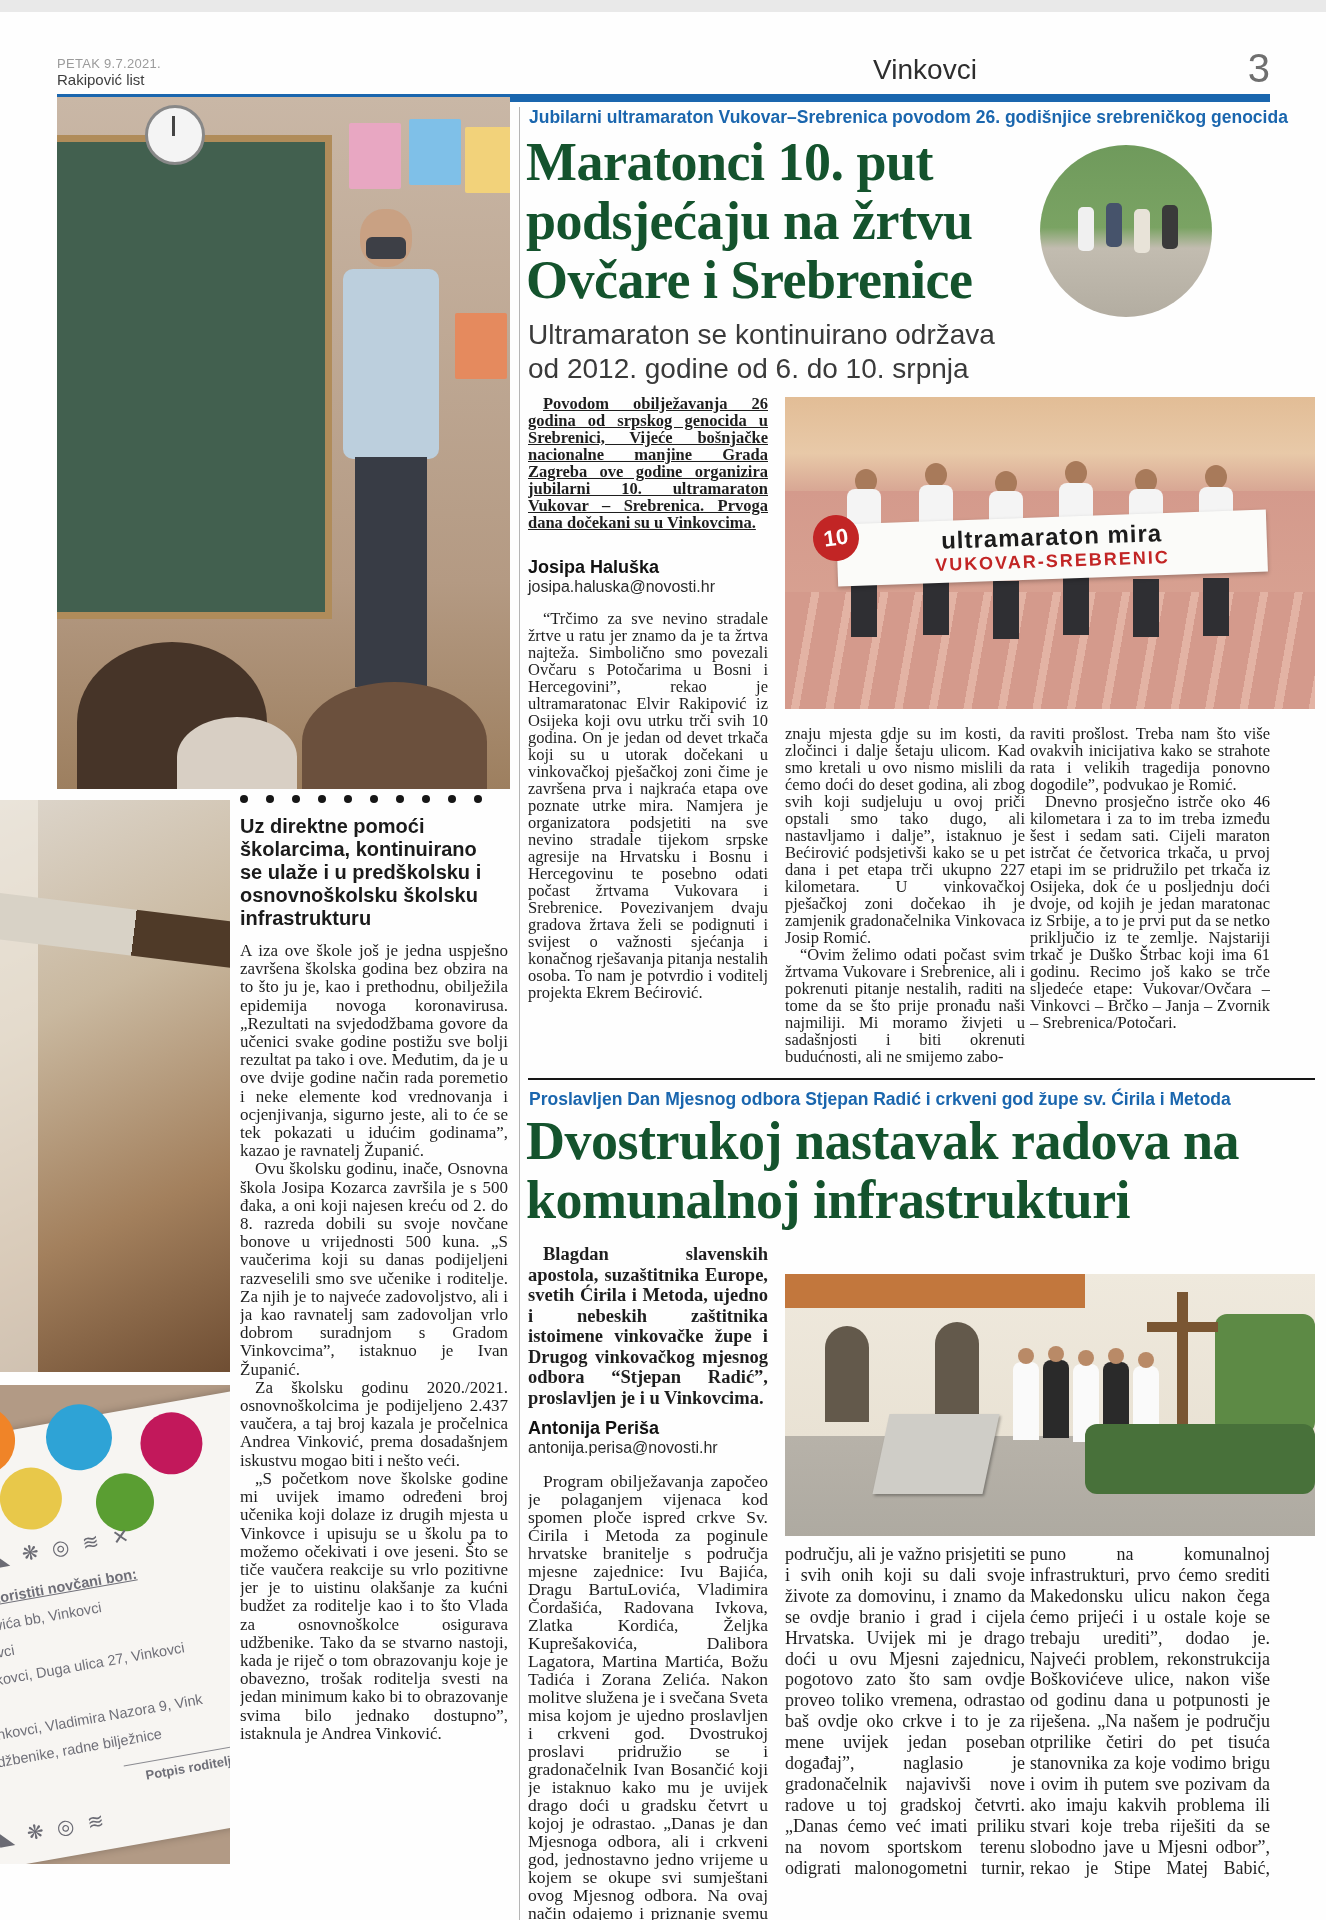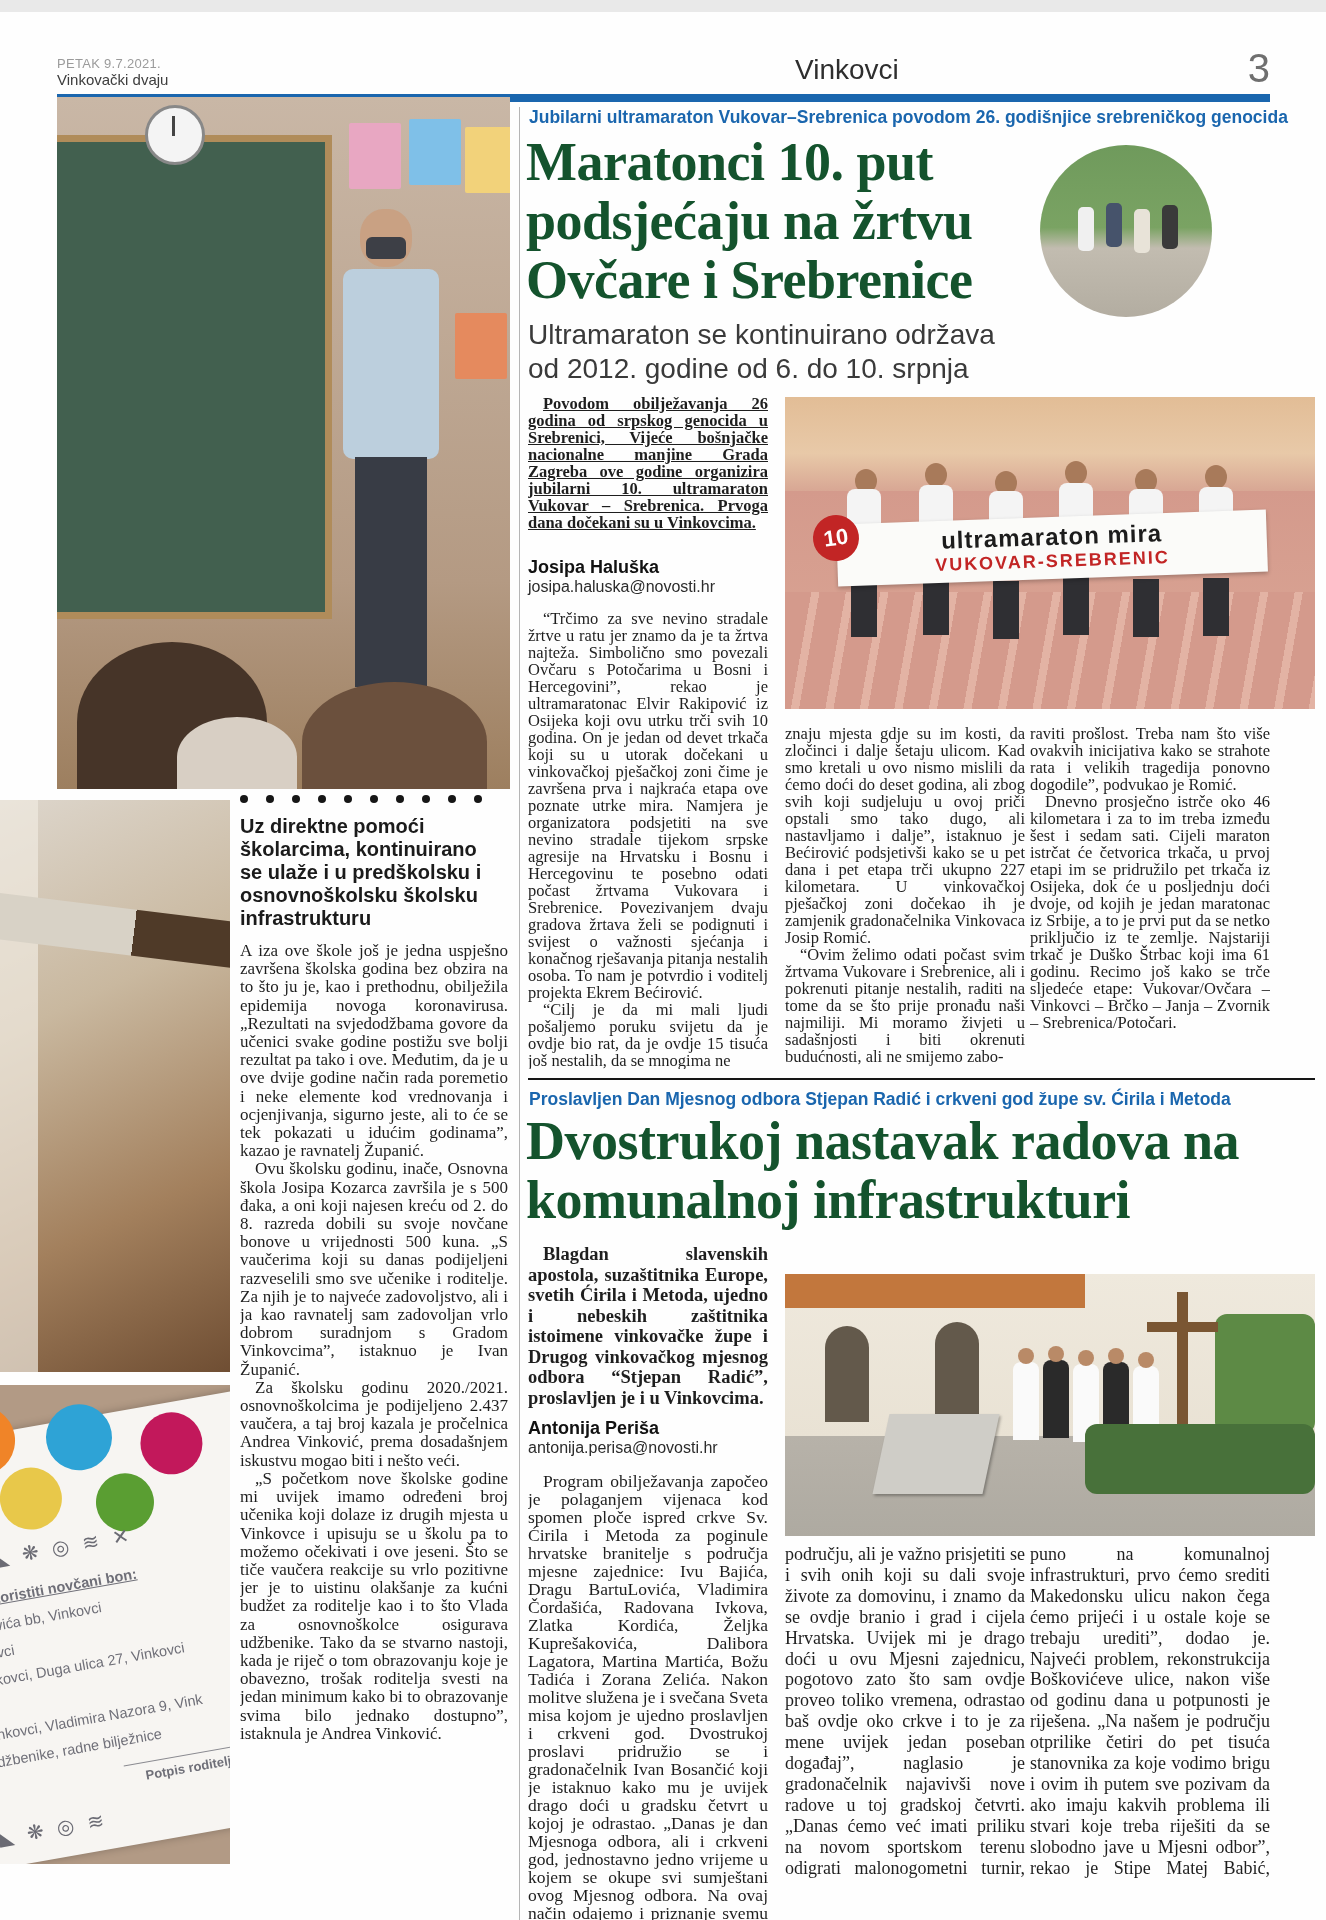--- a/index.html
+++ b/index.html
@@ -4,21 +4,21 @@
 <style>
   html,body{margin:0;padding:0;background:#e9e9e9;}
   #page{position:relative;width:1326px;height:1920px;background:#fefefe;margin:12px auto;overflow:hidden;
         font-family:"Liberation Sans",sans-serif;}
   .abs{position:absolute;}
   .sans{font-family:"Liberation Sans",sans-serif;}
 
   
   .mast-date{left:57px;top:44px;font-size:13px;color:#9b9b9b;letter-spacing:.3px;}
   .mast-pub{left:57px;top:59px;font-size:15px;color:#3d3d3d;}
-  .mast-section{left:795px;top:42px;width:260px;text-align:left;font-size:28px;color:#2e2e2e;}
+  .mast-section{left:795px;top:42px;width:260px;text-align:center;font-size:28px;color:#2e2e2e;}
   .mast-pagenum{left:1210px;top:34px;width:60px;text-align:right;font-size:40px;font-weight:300;color:#6f6f6f;}
   .mast-rule{left:57px;top:82px;width:1213px;height:8px;background:#1a66ae;}
 
   .vrule{left:519px;top:95px;width:1px;height:1815px;background:#b5b5b5;}
 
   
   .kicker{font-weight:bold;font-size:17.5px;color:#1a66ae;white-space:nowrap;}
   .headline{font-family:"Liberation Serif",serif;font-weight:bold;color:#14532d;letter-spacing:-.5px;}
   .headline div{line-height:59px;font-size:54px;}
   .subtitle div{font-size:28px;line-height:34px;color:#3a3a3a;}
@@ -106,21 +106,21 @@
   .priest-w{position:absolute;width:26px;height:78px;border-radius:8px 8px 0 0;background:#fafafa;}
   .priest-b{position:absolute;width:26px;height:78px;border-radius:8px 8px 0 0;background:#2a2a2a;}
   .phead{position:absolute;width:16px;height:16px;border-radius:50%;background:#b98a67;}
 </style>
 </head>
 <body>
 
 <div id="page">
 
   <div class="abs sans mast-date">PETAK 9.7.2021.</div>
-  <div class="abs sans mast-pub">Vinkovački dvaju</div>
+  <div class="abs sans mast-pub">Rakipović list</div>
   <div class="abs sans mast-section">Vinkovci</div>
   <div class="abs sans mast-pagenum">3</div>
   <div class="abs mast-rule"></div>
   <div class="abs vrule"></div>
 
   <div class="abs photo" id="ph-class">
     <div class="abs board"></div>
     <div class="abs clock"></div>
     <div class="abs draw" style="left:292px;top:26px;background:#e8a7c2;"></div>
     <div class="abs draw" style="left:352px;top:22px;background:#7fc0e8;"></div>
@@ -154,21 +154,20 @@
     <div class="walker" style="left:122px;top:60px;background:#3a3a3a;"></div>
   </div>
 
   <div class="abs news t-top lead" style="left:528px;top:383px;width:240px;height:158px;">
     <p>Povodom obilježavanja 26 godina od srpskog genocida u Srebrenici, Vijeće bošnjačke nacionalne manjine Grada Zagreba ove godine organizira jubilarni 10. ultramaraton Vukovar – Srebrenica. Prvoga dana dočekani su u Vinkovcima.</p>
   </div>
   <div class="abs author" style="left:528px;top:545px;">Josipa Haluška</div>
   <div class="abs email" style="left:528px;top:566px;">josipa.haluska@novosti.hr</div>
   <div class="abs news t-top" style="left:528px;top:598px;width:240px;height:459px;">
       <p>“Trčimo za sve nevino stradale žrtve u ratu jer znamo da je ta žrtva najteža. Simbolično smo povezali Ovčaru s Potočarima u Bosni i Hercegovini”, rekao je ultramaratonac Elvir Rakipović iz Osijeka koji ovu utrku trči svih 10 godina. On je jedan od devet trkača koji su u utorak dočekani u vinkovačkoj pješačkoj zoni čime je završena prva i najkraća etapa ove poznate utrke mira. Namjera je organizatora podsjetiti na sve nevino stradale tijekom srpske agresije na Hrvatsku i Bosnu i Hercegovinu te posebno odati počast žrtvama Vukovara i Srebrenice. Povezivanjem dvaju gradova žrtava želi se podignuti i svijest o važnosti sjećanja i konačnog rješavanja pitanja nestalih osoba. To nam je potvrdio i voditelj projekta Ekrem Bećirović.</p>
-      <p>“Cilj je da mi mali ljudi pošaljemo poruku svijetu da je ovdje bio rat, da je ovdje 15 tisuća još nestalih, da se mnogima ne</p>
     </div>
 
   <div class="abs photo" id="ph-marathon">
     <div class="abs pav"></div>
     <div class="runner-head" style="left:70px;top:72px;"></div>
     <div class="runner-head" style="left:140px;top:66px;"></div>
     <div class="runner-head" style="left:210px;top:74px;"></div>
     <div class="runner-head" style="left:280px;top:64px;"></div>
     <div class="runner-head" style="left:350px;top:72px;"></div>
     <div class="runner-head" style="left:420px;top:68px;"></div>

